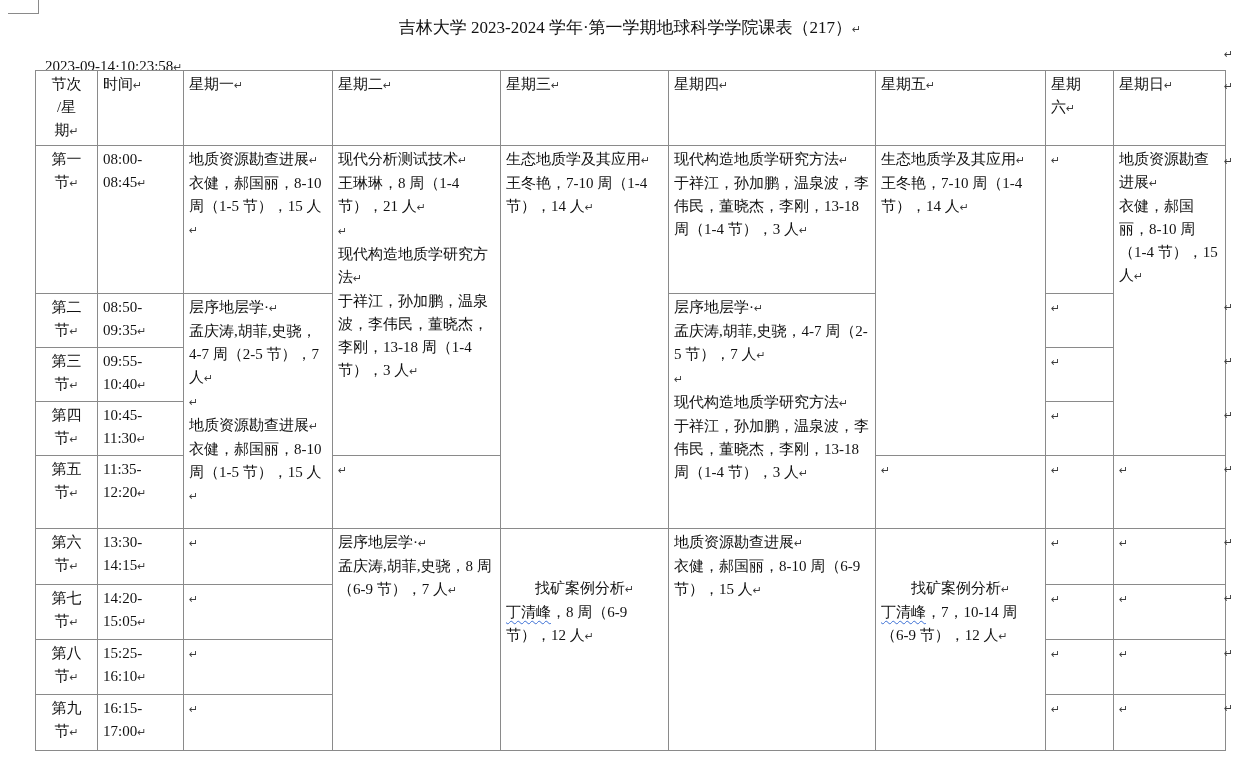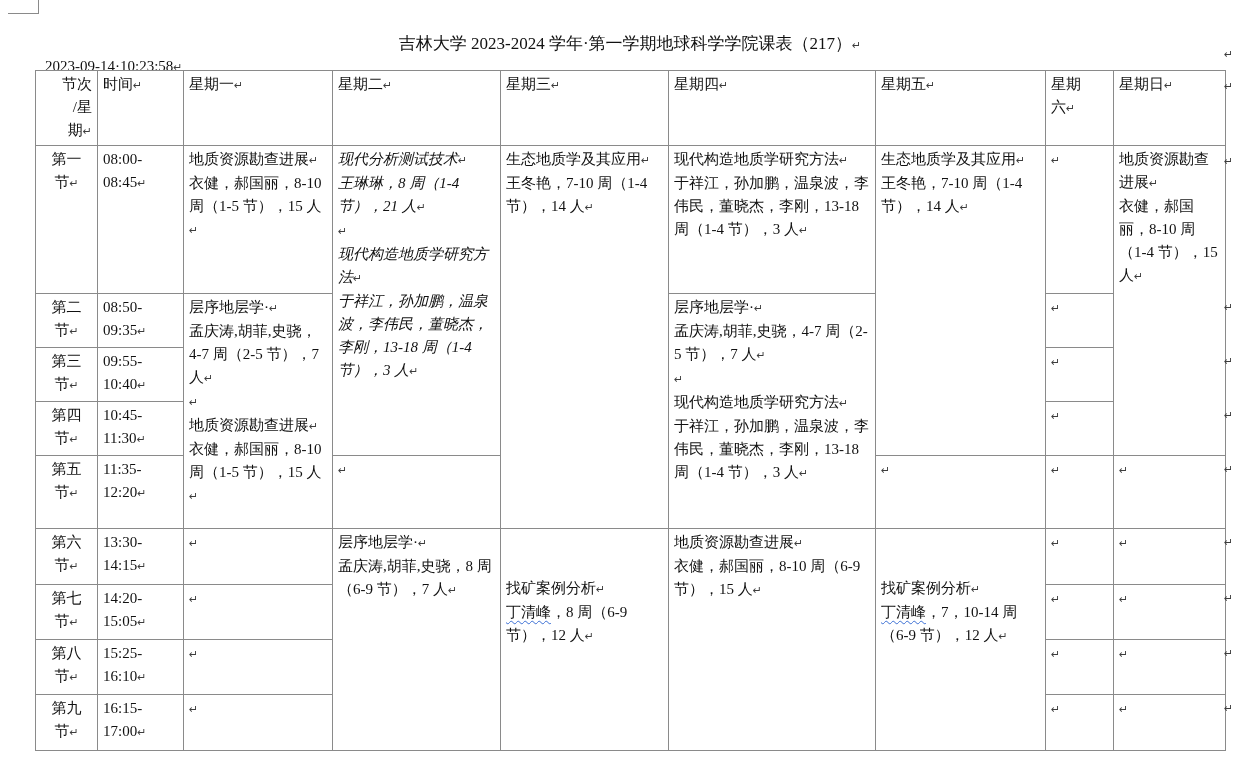--- a/index.html
+++ b/index.html
@@ -10,51 +10,51 @@
     font-family:"Liberation Serif","DejaVu Serif",serif;
     color:#111;
     overflow:hidden;
   }
   .cropmark{
     position:absolute;left:8px;top:0;width:30px;height:13px;
     border-right:1px solid #8a8a8a;border-bottom:1px solid #8a8a8a;
   }
   .title{
     position:absolute;top:16px;left:35px;width:1190px;
-    text-align:center;font-size:17px;white-space:pre-wrap;margin-top:16px;
+    text-align:center;font-size:17px;white-space:pre-wrap;
   }
   .timestamp{
     position:absolute;top:58px;left:45px;font-size:15px;white-space:pre-wrap;
   }
   table.timetable{
     position:absolute;left:35px;top:70px;
     border-collapse:collapse;table-layout:fixed;
   }
   table.timetable td,table.timetable th{
     border:1px solid #8a8a8a;
     vertical-align:top;
     padding:2px 5px 0 5px;
     font-weight:normal;
     font-size:15px;
     line-height:23px;
     white-space:pre-wrap;
     overflow:hidden;
   }
   th.hday{text-align:left;}
-  th.hperiod{text-align:right;font-weight:bold;font-size:16px;line-height:25px;}
+  th.hperiod{text-align:center;font-weight:bold;font-size:16px;line-height:25px;}
   td.plabel{
     text-align:center;font-weight:bold;font-size:17px;line-height:26px;padding-left:2px;padding-right:2px;
   }
   td.ptime{font-size:15px;line-height:26px;padding-left:9px;}
-  td.thickbottom{border-bottom:2px solid #000;font-style:italic;}
+  td.thickbottom{border-bottom:2px solid #000;}
   .pmark{
     font-size:11px;color:#3d3d3d;
     font-family:"DejaVu Sans",sans-serif;
   }
-  .blockline{display:block;}
+  .blockline{display:block;text-align:center;}
   .squiggle{
     text-decoration-line:underline;
     text-decoration-style:wavy;
     text-decoration-color:#3b6fd4;
     text-decoration-thickness:1px;
     text-underline-offset:3px;
   }
   .rowmark{
     position:absolute;left:1224px;font-size:11px;color:#3d3d3d;
     font-family:"DejaVu Sans",sans-serif;

